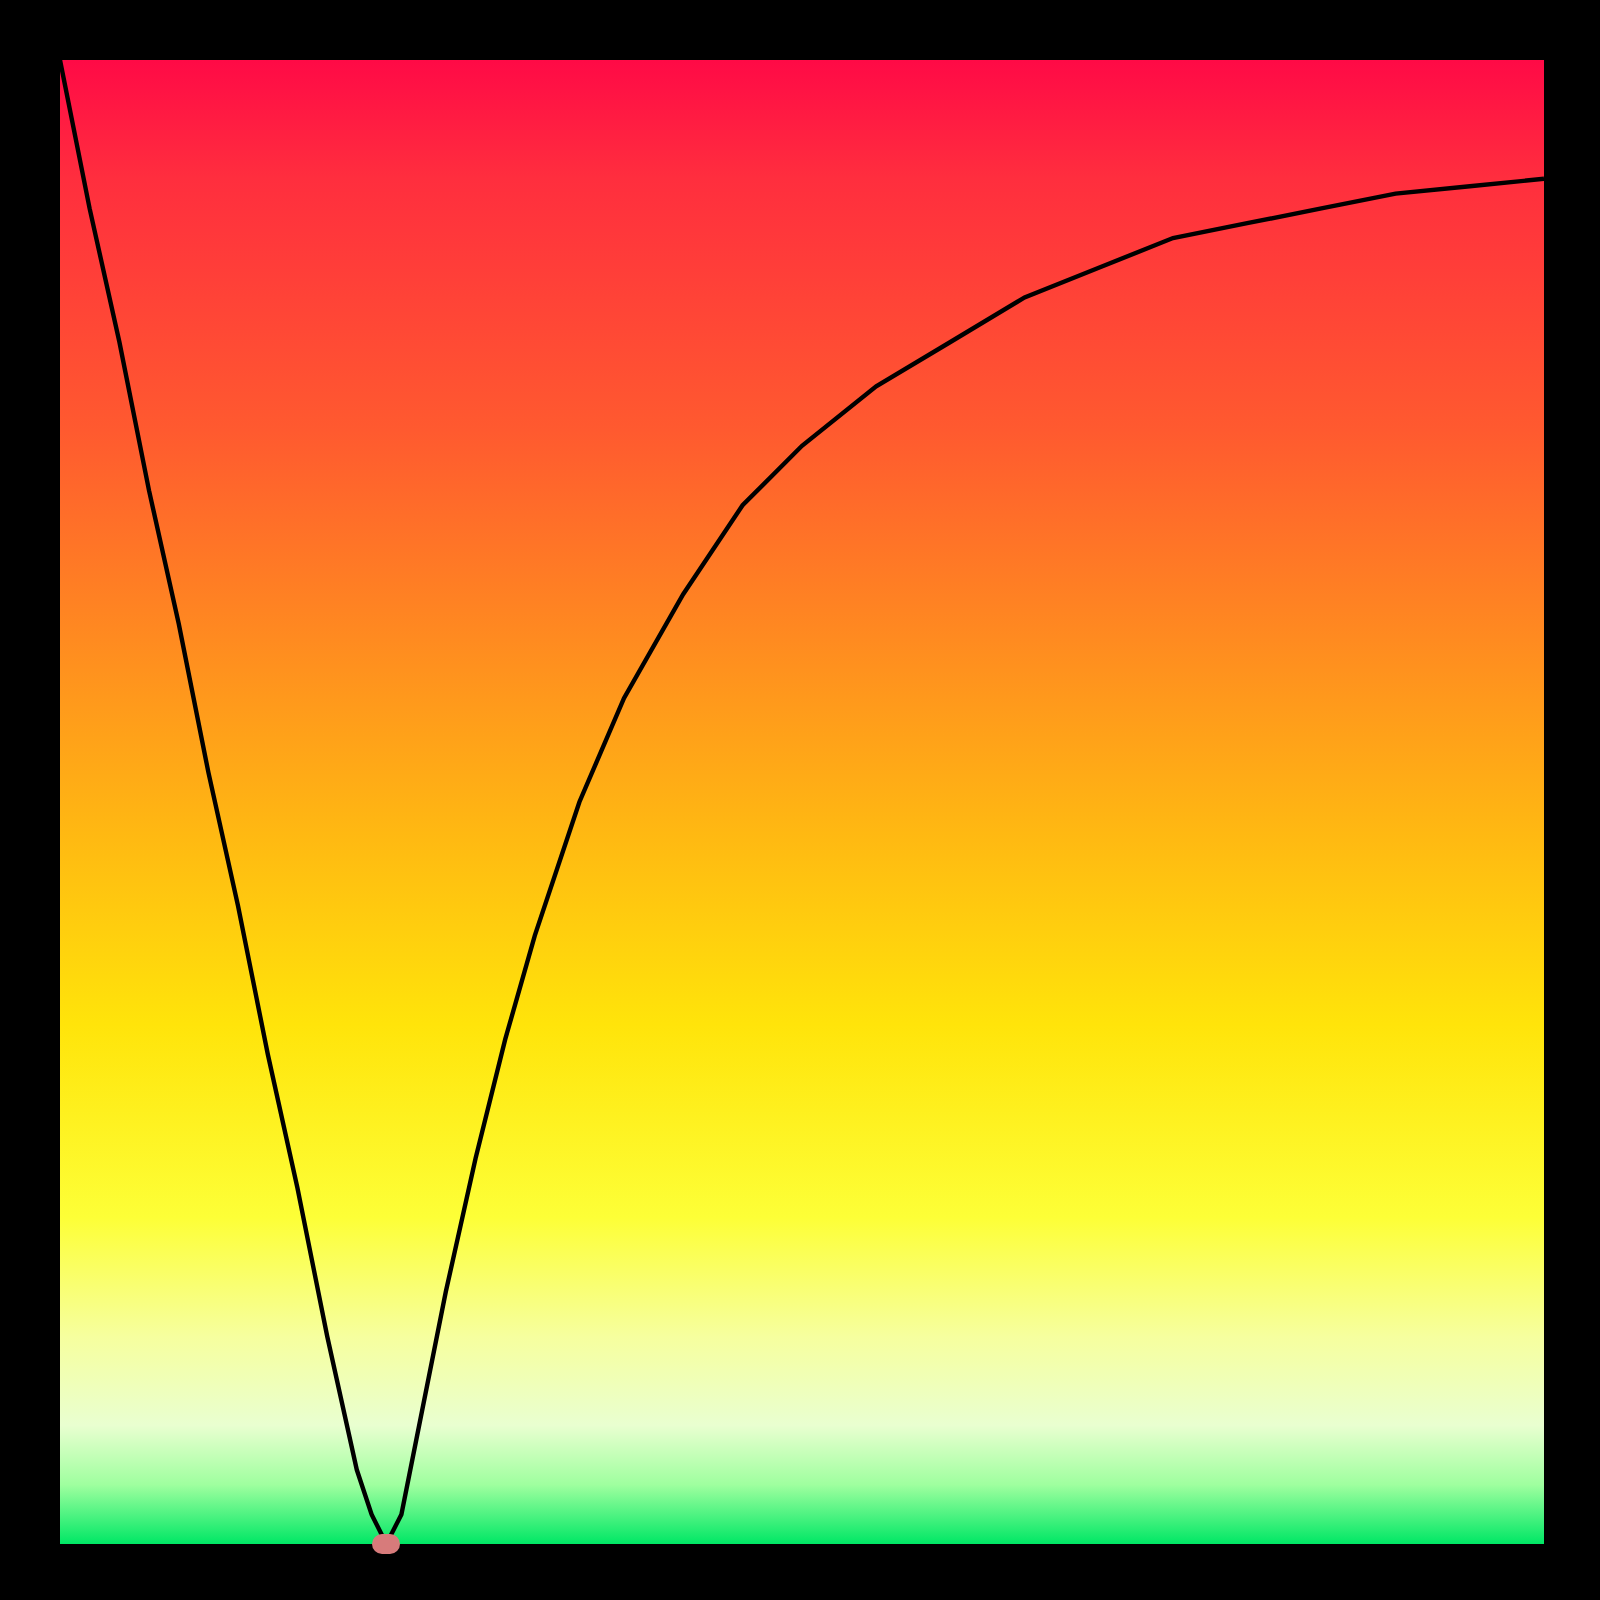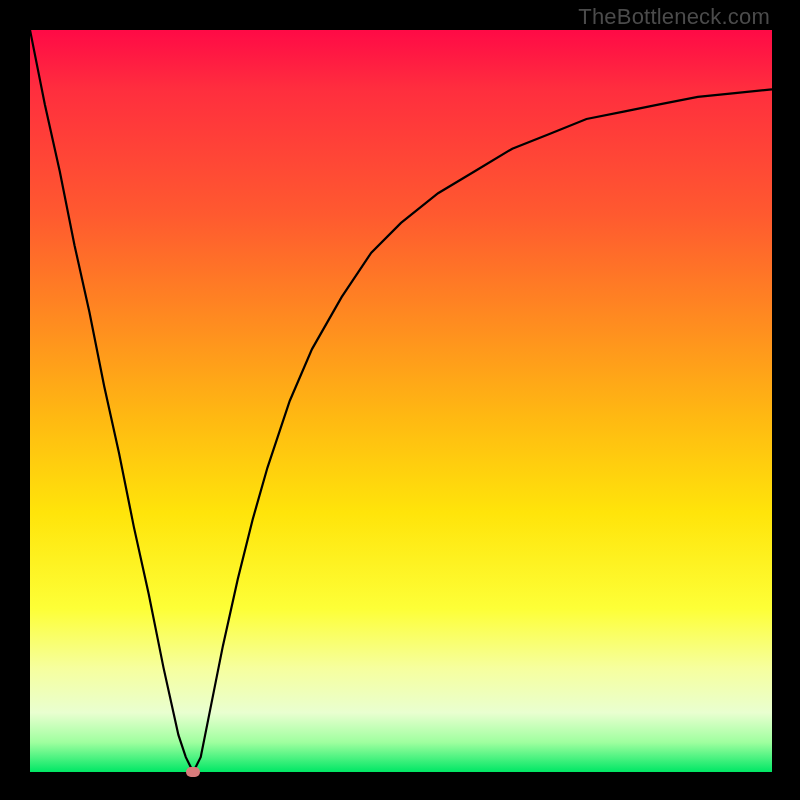--- a/index.html
+++ b/index.html
@@ -61,21 +61,20 @@
     border-radius: 5px;
     background: #d77b7b; 
     transform: translate(-50%, -50%);
   }
 </style>
 </head>
 <body>
 
 <div class="frame">
 
-  <div class="watermark">TheBottleneck.com</div>
 
   <div class="plot-area">
     <svg class="curve" viewBox="0 0 742 742" preserveAspectRatio="none">
       <path id="curve-path" fill="none" stroke="#000000" stroke-width="2.2" d="M 0.0 0.0 L 14.8 74.2 L 29.7 141.0 L 44.5 215.2 L 59.4 282.0 L 74.2 356.2 L 89.0 422.9 L 103.9 497.1 L 118.7 563.9 L 133.6 638.1 L 148.4 704.9 L 155.8 727.2 L 163.2 742.0 L 170.7 727.2 L 178.1 690.1 L 192.9 615.9 L 207.8 549.1 L 222.6 489.7 L 237.4 437.8 L 259.7 371.0 L 282.0 319.1 L 311.6 267.1 L 341.3 222.6 L 371.0 192.9 L 408.1 163.2 L 445.2 141.0 L 482.3 118.7 L 519.4 103.9 L 556.5 89.0 L 593.6 81.6 L 630.7 74.2 L 667.8 66.8 L 704.9 63.1 L 742.0 59.4"></path>
     </svg>
     <div id="marker" class="marker" style="left: 163.24px; top: 742px; background: rgb(215, 123, 123);"></div>
   </div>
 
 </div>
 

